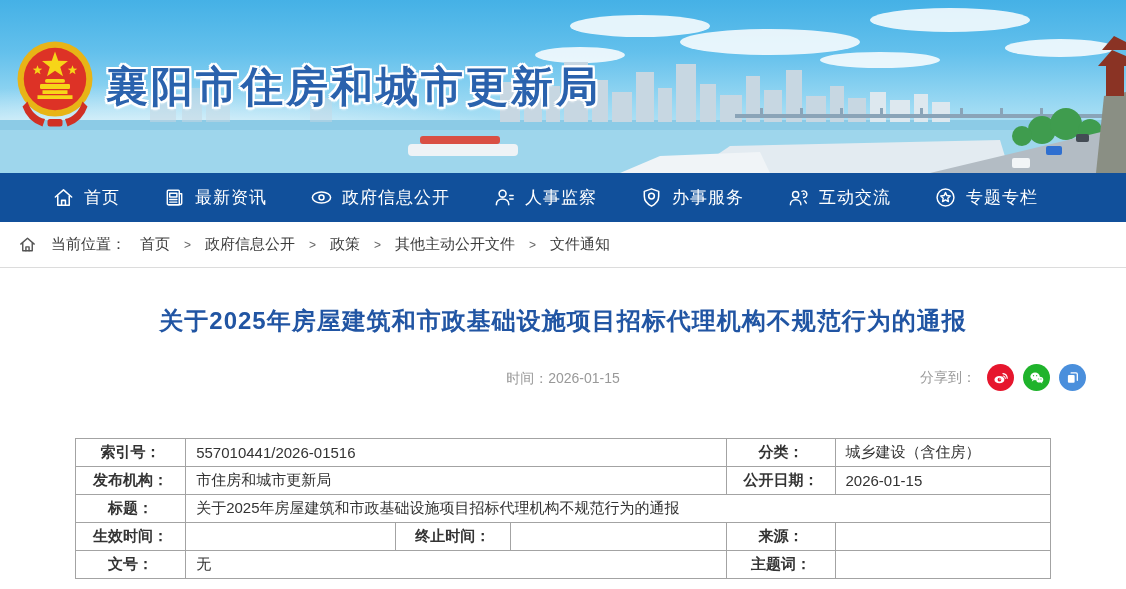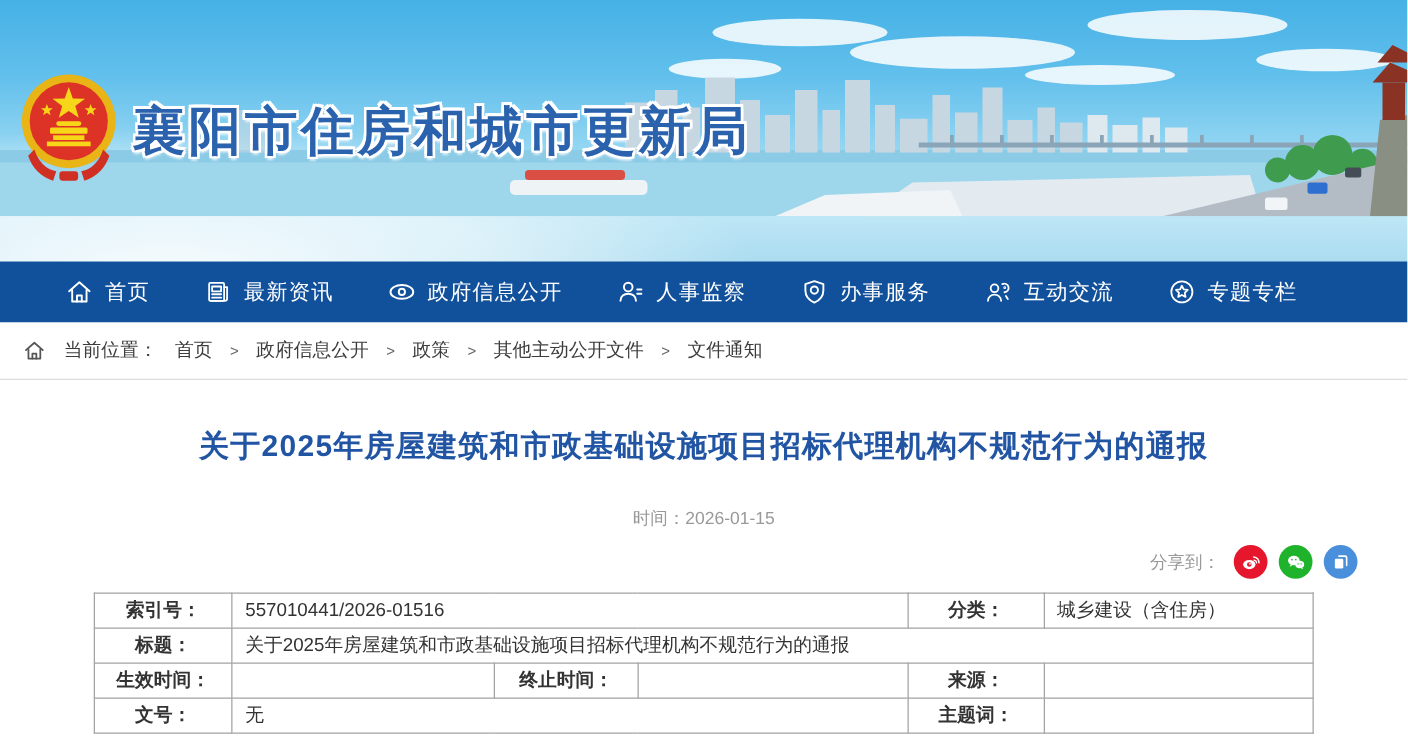--- a/index.html
+++ b/index.html
@@ -1,21 +1,21 @@
 <!DOCTYPE html>
 <html><head>
 <meta charset="utf-8">
 <style>
   * { margin:0; padding:0; box-sizing:border-box; }
   html,body { width:1126px; background:#fff; font-family:"Liberation Sans","DejaVu Sans",sans-serif; }
   body { height:589px; overflow:hidden; }
 
   
   .banner {
-    position:relative; width:1126px; height:209px; overflow:hidden;
+    position:relative; width:1126px; height:173px; overflow:hidden;
     background:
       radial-gradient(ellipse 60% 80% at 12% 105%, rgba(255,255,255,.92) 0%, rgba(255,255,255,.55) 40%, rgba(255,255,255,0) 70%),
       linear-gradient(180deg, #45b1e6 0%, #63c0ec 30%, #9ddaf3 62%, #bfe7f6 82%, #aadcf0 100%);
     text-align: right;
   }
   .banner svg.cityscape { position:absolute; left:0; top:0; width:1126px; height:173px; }
   .banner-inner { position:absolute; left:0; top:0; width:100%; height:100%; display:flex; align-items:center; padding-left:14px; }
   .emblem { width:82px; height:90px; flex:0 0 auto; margin-top:-6px; }
   .site-title {
     margin-left:10px; font-size:42px; font-weight:bold; color:#2a62ad; letter-spacing:3px;
@@ -40,21 +40,21 @@
   }
   .breadcrumb svg { width:19px; height:19px; display:block; }
   .crumb { color:#3c3c3c; cursor:pointer; }
   .crumb-sep { color:#666; font-size:12px; }
 
   
   .article { position:relative; padding-top:37px; }
   .article-title { text-align:center; font-size:24px; font-weight:bold; color:#2155a3; letter-spacing:1px; }
   .meta-line { position:relative; margin-top:27px; height:28px; }
   .meta-time { position:absolute; left:0; right:0; text-align:center; font-size:14px; color:#999; line-height:28px; }
-  .share { position:absolute; right:40px; top:0; display:flex; align-items:center; gap:9px;margin-top:36px; }
+  .share { position:absolute; right:40px; top:0; display:flex; align-items:center; gap:9px; }
   .share-label { font-size:14px; color:#999; margin-right:2px; }
   .share-btn { width:27px; height:27px; border-radius:50%; display:flex; align-items:center; justify-content:center; cursor:pointer; }
   .share-btn svg { width:17px; height:17px; display:block; }
 
   
   .meta-table-wrap { margin:46px auto 0 auto; width:976px; }
   table.meta { width:100%; border-collapse:collapse; table-layout:fixed; }
   table.meta td {
     border:1px solid #a3a3a3; height:28px; font-size:15px; color:#333;
     padding:2px 10px; overflow:hidden; white-space:nowrap;
@@ -298,20 +298,26 @@
           <col style="width:22.1%">
       </colgroup>
       <tbody>
           <tr>
         <td class="lbl">索引号：</td>
         <td class="val" colspan="3">557010441/2026-01516</td>
         <td class="lbl">分类：</td>
         <td class="val">城乡建设（含住房）</td>
       </tr>
       <tr>
+        <td class="lbl">发布机构：</td>
+        <td class="val" colspan="3">市住房和城市更新局</td>
+        <td class="lbl">公开日期：</td>
+        <td class="val">2026-01-15</td>
+      </tr>
+      <tr>
         <td class="lbl">标题：</td>
         <td class="val" colspan="5">关于2025年房屋建筑和市政基础设施项目招标代理机构不规范行为的通报</td>
       </tr>
       <tr>
         <td class="lbl">生效时间：</td>
         <td class="val"></td>
         <td class="lbl">终止时间：</td>
         <td class="val"></td>
         <td class="lbl">来源：</td>
         <td class="val"></td>

